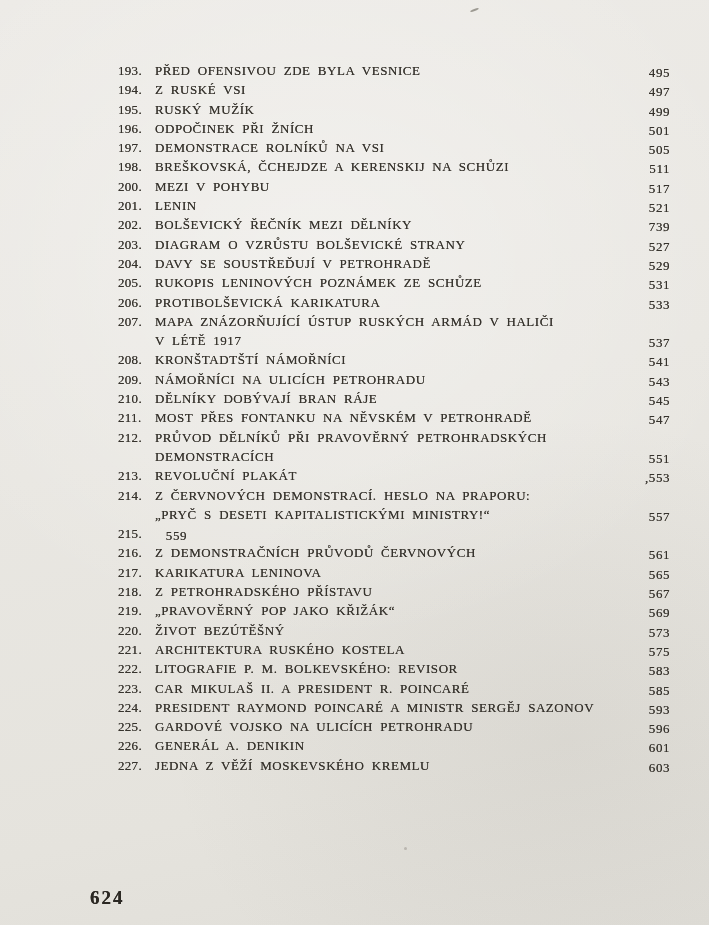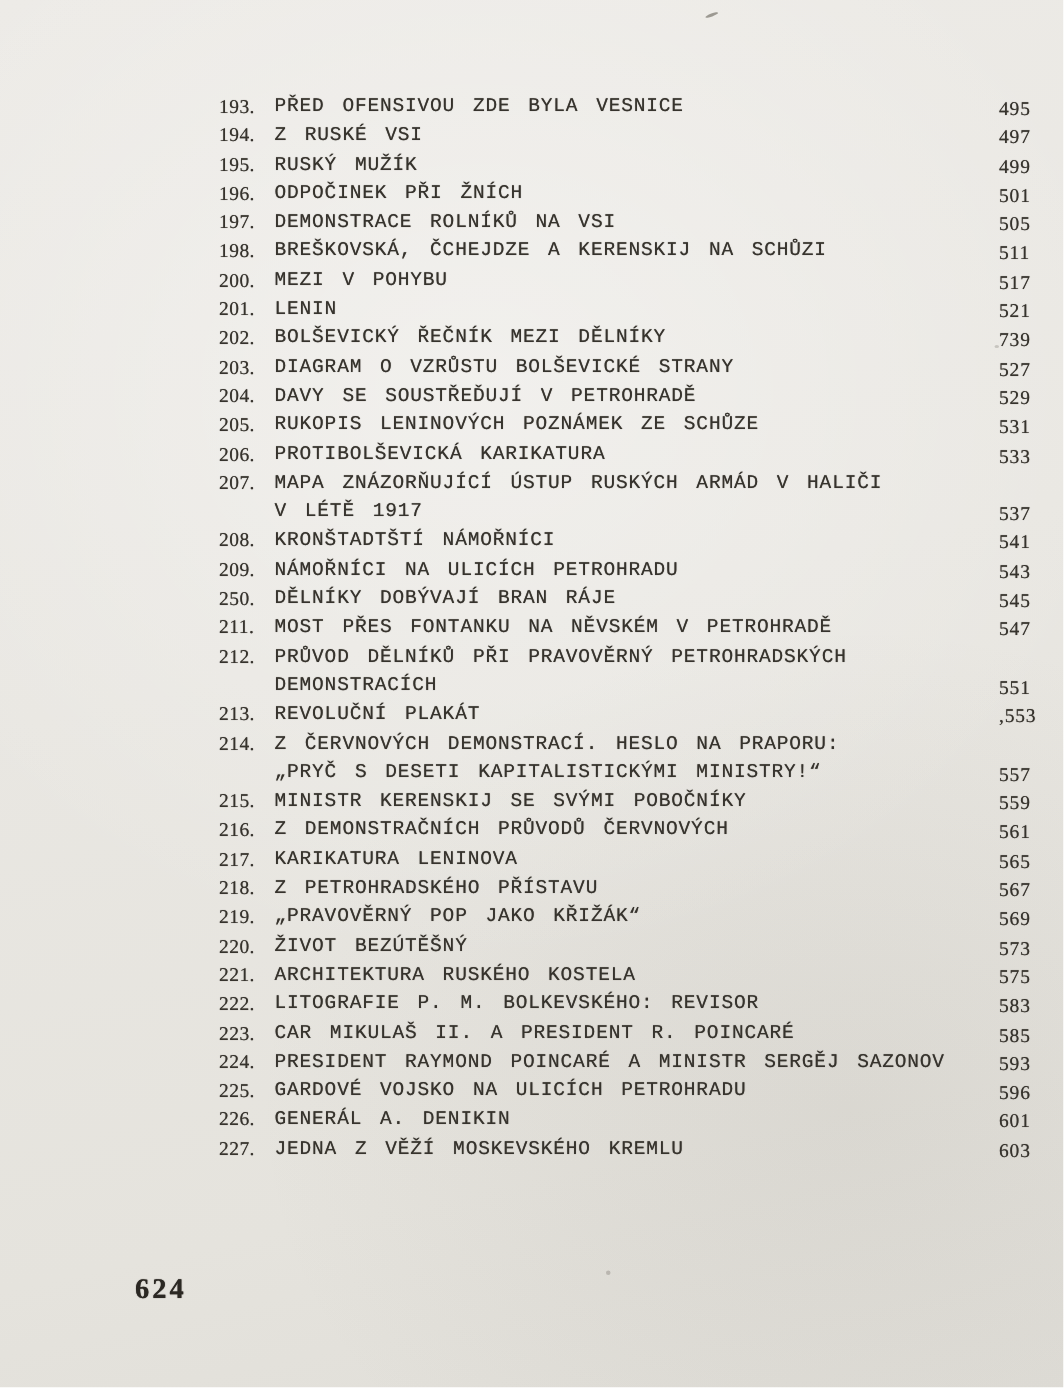--- a/index.html
+++ b/index.html
@@ -11,53 +11,53 @@
   .page {
     position: relative;
     width: 709px; height: 925px;
     background:
       radial-gradient(ellipse 90% 60% at 45% 28%, rgba(255,255,255,0.35), rgba(255,255,255,0) 70%),
       radial-gradient(ellipse 80% 50% at 80% 80%, rgba(120,115,105,0.10), rgba(120,115,105,0) 70%),
       linear-gradient(168deg, #edebe7 0%, #e9e7e2 45%, #e5e3dd 80%, #e0ded8 100%);
   }
   .toc {
     position: absolute;
-    left: 146px; top: 61px;
+    left: 118px; top: 61px;
     width: 552px;
     color: #36332d;
     font-size: 13px;
     line-height: 19.3px;
     letter-spacing: 0.55px;
     word-spacing: 3.5px;
     text-shadow: 0 0 0.5px rgba(45,40,33,0.75);
   }
   .row { display: flex; }
   .num {
     flex: none;
     width: 37px;
     align-self: flex-start;
     letter-spacing: 0.3px;
     word-spacing: normal;
   }
   .title {
     flex: 1;
     padding-right: 8px;
     white-space: pre-line;
-    font-family: Liberation Mono, monospace;
   }
   .pg {
     flex: none;
     min-width: 32px;
+    text-align: right;
     align-self: flex-end;
     transform: translateY(1.5px);
     word-spacing: normal;
   }
   .folio {
     position: absolute;
-    left: 90px; top: 849px;
+    left: 90px; top: 887px;
     font-size: 19px;
     font-weight: bold;
     letter-spacing: 2px;
     color: #2b2823;
     text-shadow: 0 0 0.6px rgba(35,30,25,0.9);
   }
   .speck { position: absolute; background: rgba(90,85,75,0.55); border-radius: 50%; }
   .speck.s1 { left: 470px; top: 9px;  width: 9px; height: 2px; transform: rotate(-20deg); }
   .speck.s2 { left: 404px; top: 847px; width: 3px; height: 3px; opacity: .5; }
   .speck.s3 { left: 663px; top: 230px; width: 3px; height: 2px; opacity: .45; }
@@ -147,21 +147,21 @@
         <span class="num">208.</span>
         <span class="title">KRONŠTADTŠTÍ NÁMOŘNÍCI</span>
         <span class="pg">541</span>
       </div>
       <div class="row">
         <span class="num">209.</span>
         <span class="title">NÁMOŘNÍCI NA ULICÍCH PETROHRADU</span>
         <span class="pg">543</span>
       </div>
       <div class="row">
-        <span class="num">250.</span>
+        <span class="num">210.</span>
         <span class="title">DĚLNÍKY DOBÝVAJÍ BRAN RÁJE</span>
         <span class="pg">545</span>
       </div>
       <div class="row">
         <span class="num">211.</span>
         <span class="title">MOST PŘES FONTANKU NA NĚVSKÉM V PETROHRADĚ</span>
         <span class="pg">547</span>
       </div>
       <div class="row">
         <span class="num">212.</span>
@@ -175,21 +175,20 @@
         <span class="pg">,553</span>
       </div>
       <div class="row">
         <span class="num">214.</span>
         <span class="title">Z ČERVNOVÝCH DEMONSTRACÍ. HESLO NA PRAPORU:
 „PRYČ S DESETI KAPITALISTICKÝMI MINISTRY!“</span>
         <span class="pg">557</span>
       </div>
       <div class="row">
         <span class="num">215.</span>
-        <span class="title">MINISTR KERENSKIJ SE SVÝMI POBOČNÍKY</span>
         <span class="pg">559</span>
       </div>
       <div class="row">
         <span class="num">216.</span>
         <span class="title">Z DEMONSTRAČNÍCH PRŮVODŮ ČERVNOVÝCH</span>
         <span class="pg">561</span>
       </div>
       <div class="row">
         <span class="num">217.</span>
         <span class="title">KARIKATURA LENINOVA</span>

